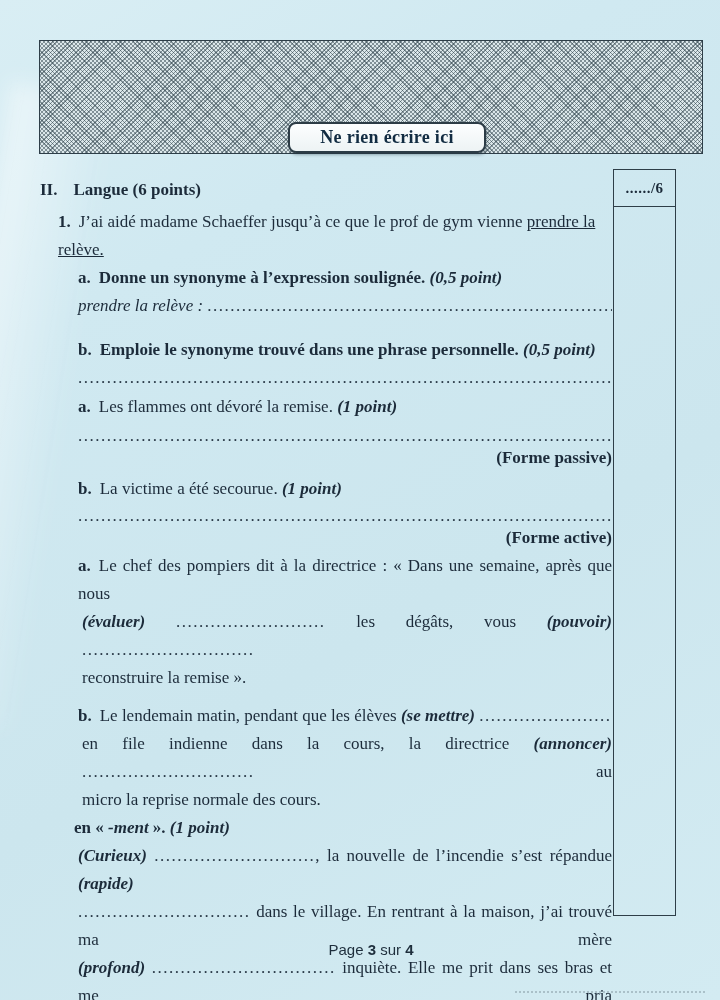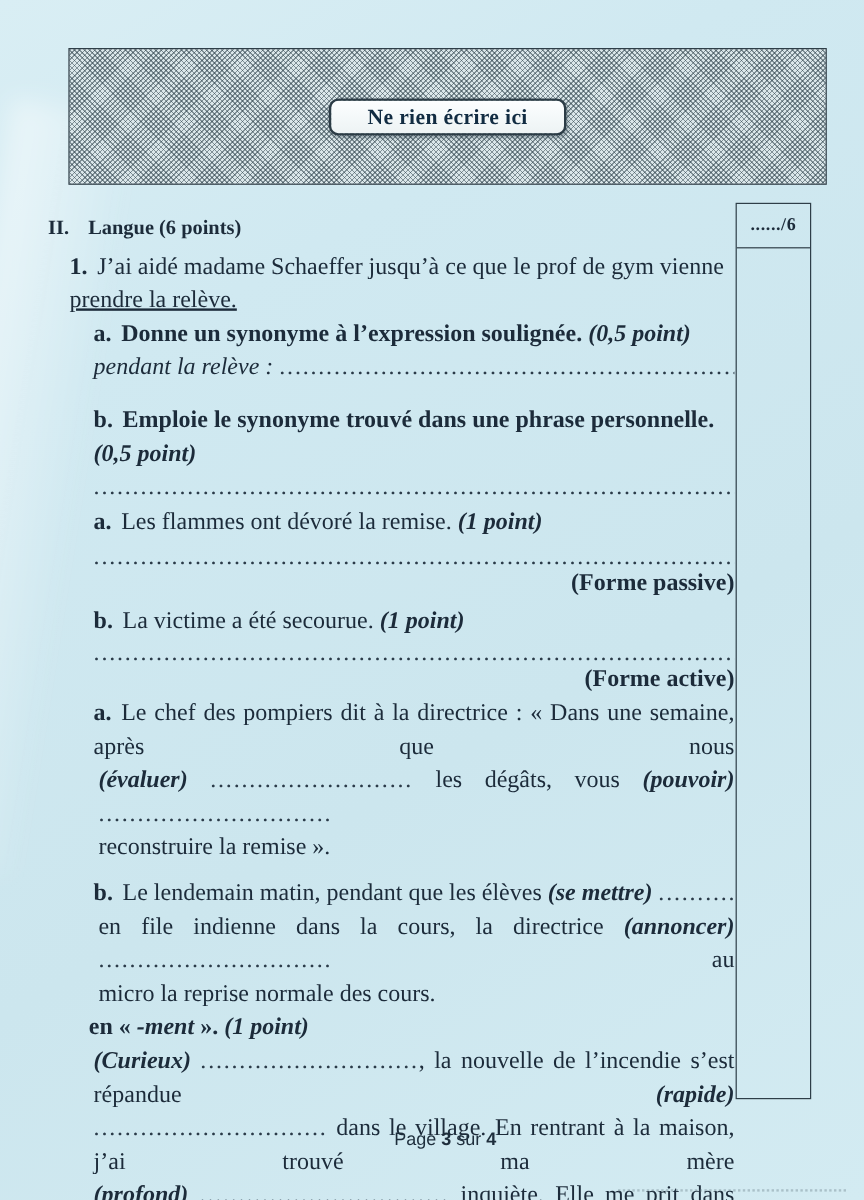--- a/index.html
+++ b/index.html
@@ -9,27 +9,27 @@
     background-image:linear-gradient(150deg,#d9eef4 0%,#d0e9f1 25%,#cce6ee 60%,#d3ebf2 100%);
     font-family:"Liberation Serif",serif;
   }
   .streak{
     position:absolute;left:-40px;top:90px;width:150px;height:640px;
     transform:rotate(9deg);filter:blur(10px);pointer-events:none;
     background:linear-gradient(90deg,rgba(255,255,255,.5),rgba(255,255,255,0) 70%);
   }
   
   .hatch{
-    position:absolute;left:57px;top:40px;width:630px;height:112px;
+    position:absolute;left:39px;top:40px;width:630px;height:112px;
     border:1.6px solid var(--border,#33434c);
     background-color:#dbe7ea;
     background-image:
       repeating-linear-gradient(45deg, rgba(38,58,68,.5) 0 1px, transparent 1px 3px),
       repeating-linear-gradient(135deg, rgba(38,58,68,.5) 0 1px, transparent 1px 3px);
-    display:flex;align-items:center;justify-content:center;
+    display:flex;align-items:flex-end;justify-content:center;padding-left:32px;
   }
   .nowrite{
     background:linear-gradient(#fcfeff,#edf3f4);
     border:2px solid #2c3c46;border-radius:8px;
     padding:3px 30px;
     font-weight:bold;font-size:18px;color:#122c42;
     box-shadow:1px 2px 3px rgba(30,50,60,.35);
     letter-spacing:.3px;
   }
   
@@ -38,21 +38,21 @@
     border:1.5px solid var(--border,#2e3e48);box-sizing:border-box;
   }
   .scorecell{
     height:36px;border-bottom:1.5px solid var(--border,#2e3e48);
     display:flex;align-items:center;justify-content:center;
     font-weight:bold;font-size:15px;color:var(--ink,#15253a);letter-spacing:.5px;
   }
   
   .content{position:absolute;left:40px;top:176px;width:572px;}
   .line{
-    font-size:20px;line-height:28px;color:var(--ink,#1c2b3a);
+    font-size:17px;line-height:28px;color:var(--ink,#1c2b3a);
     box-sizing:border-box;
   }
   .h{font-size:17px;font-weight:bold;}
   .h .seg-lb{margin-right:16px;margin-top:24px;}
   .in1{padding-left:18px;}
   .in2{padding-left:38px;}
   .in2t{padding-left:42px;}
   .in2b{padding-left:34px;}
   .clip{white-space:nowrap;overflow:hidden;}
   .just{text-align:justify;text-align-last:justify;}
@@ -87,21 +87,21 @@
 
 <div class="scorecol">
   <div class="scorecell">....../6</div>
 </div>
 
 <main class="content">
   <div class="line h"><span class="seg-lb">II.</span><span class="seg-b">Langue (6 points)</span></div>
 
   <div class="line in1 mt4"><span class="seg-lb">1.</span><span class="seg-n">J’ai aidé madame Schaeffer jusqu’à ce que le prof de gym vienne </span><span class="seg-u">prendre la relève.</span></div>
   <div class="line in2"><span class="seg-lb">a.</span><span class="seg-b">Donne un synonyme à l’expression soulignée. </span><span class="seg-bi">(0,5 point)</span></div>
-  <div class="line in2 clip"><span class="seg-i">pendant la relève : </span><span class="seg-d">......................................................................................................................................................</span></div>
+  <div class="line in2 clip"><span class="seg-i">prendre la relève : </span><span class="seg-d">......................................................................................................................................................</span></div>
   <div class="line in2 mt16"><span class="seg-lb">b.</span><span class="seg-b">Emploie le synonyme trouvé dans une phrase personnelle. </span><span class="seg-bi">(0,5 point)</span></div>
   <div class="line in2 clip"><span class="seg-d">......................................................................................................................................................</span></div>
 
   <div class="line in2 mt1"><span class="seg-lb">a.</span><span class="seg-n">Les flammes ont dévoré la remise. </span><span class="seg-bi">(1 point)</span></div>
   <div class="line in2 clip mt1"><span class="seg-d">......................................................................................................................................................</span></div>
   <div class="line right mtm6"><span class="seg-b">(Forme passive)</span></div>
   <div class="line in2 mt3"><span class="seg-lb">b.</span><span class="seg-n">La victime a été secourue. </span><span class="seg-bi">(1 point)</span></div>
   <div class="line in2 clip mtm1"><span class="seg-d">......................................................................................................................................................</span></div>
   <div class="line right mtm6"><span class="seg-b">(Forme active)</span></div>
 

